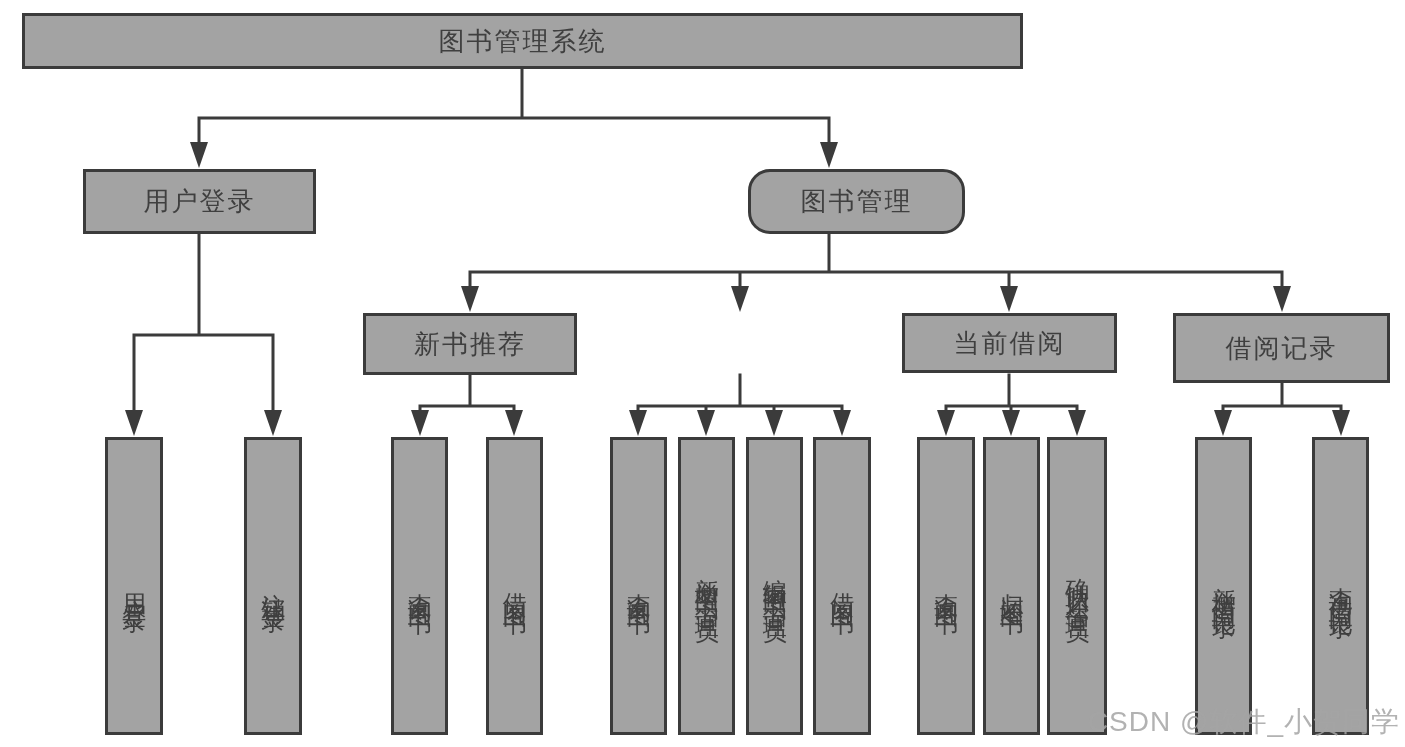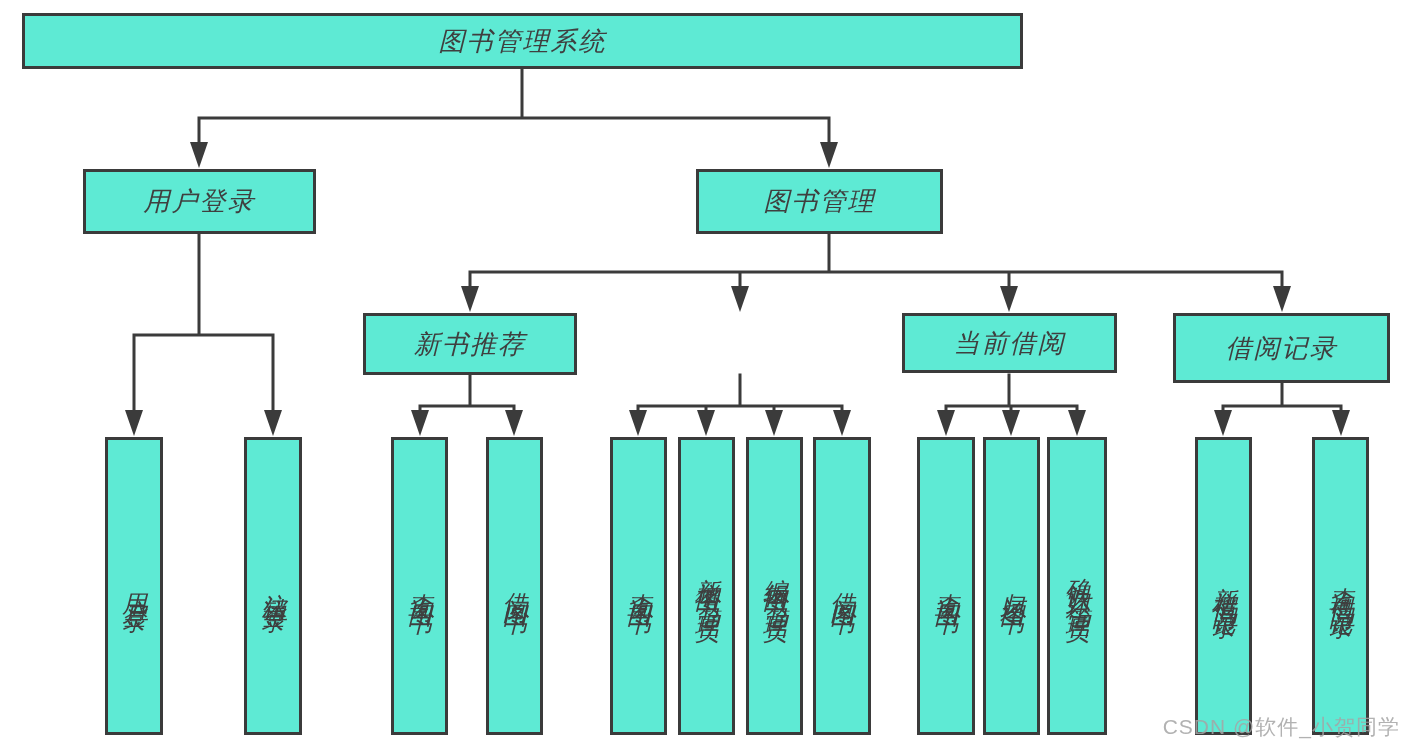--- a/index.html
+++ b/index.html
@@ -8,45 +8,44 @@
     background: #ffffff;
     font-family: "Liberation Sans", "DejaVu Sans", sans-serif;
     position: relative;
     overflow: hidden;
   }
   .stage { position: absolute; left: 0; top: 0; width: 1405px; height: 747px; }
   svg.connectors { position: absolute; left: 0; top: 0; z-index: 0; }
   .node {
     position: absolute;
     box-sizing: border-box;
-    background: #5eead4;
+    background: #a3a3a3;
     border: 3px solid #3b3b3b;
     display: flex;
     align-items: center;
     justify-content: center;
     color: #3f3f3f;
     font-size: 26px;
     letter-spacing: 2px;
     z-index: 1;
     white-space: nowrap;
-    font-style: italic;
   }
   .leaf { font-size: 24px; letter-spacing: 0; }
   .leaf .vtext {
     writing-mode: vertical-rl;
     text-orientation: mixed;
     letter-spacing: 6px;
     line-height: 1.1;
     white-space: nowrap;
   }
   .watermark {
     position: absolute;
     right: 5px;
     bottom: 6px;
-    font-size: 21px;
+    font-size: 28px;
     letter-spacing: 1px;
     color: rgba(164,164,164,0.85);
     z-index: 5;
     margin-left: 32px;
   }
 </style>
 </head>
 <body>
 
 <div class="stage">
@@ -91,21 +90,21 @@
     </g>
   </svg>
 
   <div class="node" style="left:22px; top:13px; width:1001px; height:56px;">
     <span>图书管理系统</span>
   </div>
 
   <div class="node" style="left:83px; top:169px; width:233px; height:65px;">
     <span>用户登录</span>
   </div>
-  <div class="node" style="left:696px; top:169px; width:247px; height:65px;">
+  <div class="node" style="left:748px; top:169px; width:217px; height:65px;border-radius:22px;">
     <span>图书管理</span>
   </div>
 
   <div class="node" style="left:363px; top:313px; width:214px; height:62px;text-align:center;">
     <span>新书推荐</span>
   </div>
   <div class="node" style="left:902px; top:313px; width:215px; height:60px;">
     <span>当前借阅</span>
   </div>
   <div class="node" style="left:1173px; top:313px; width:217px; height:70px;">

